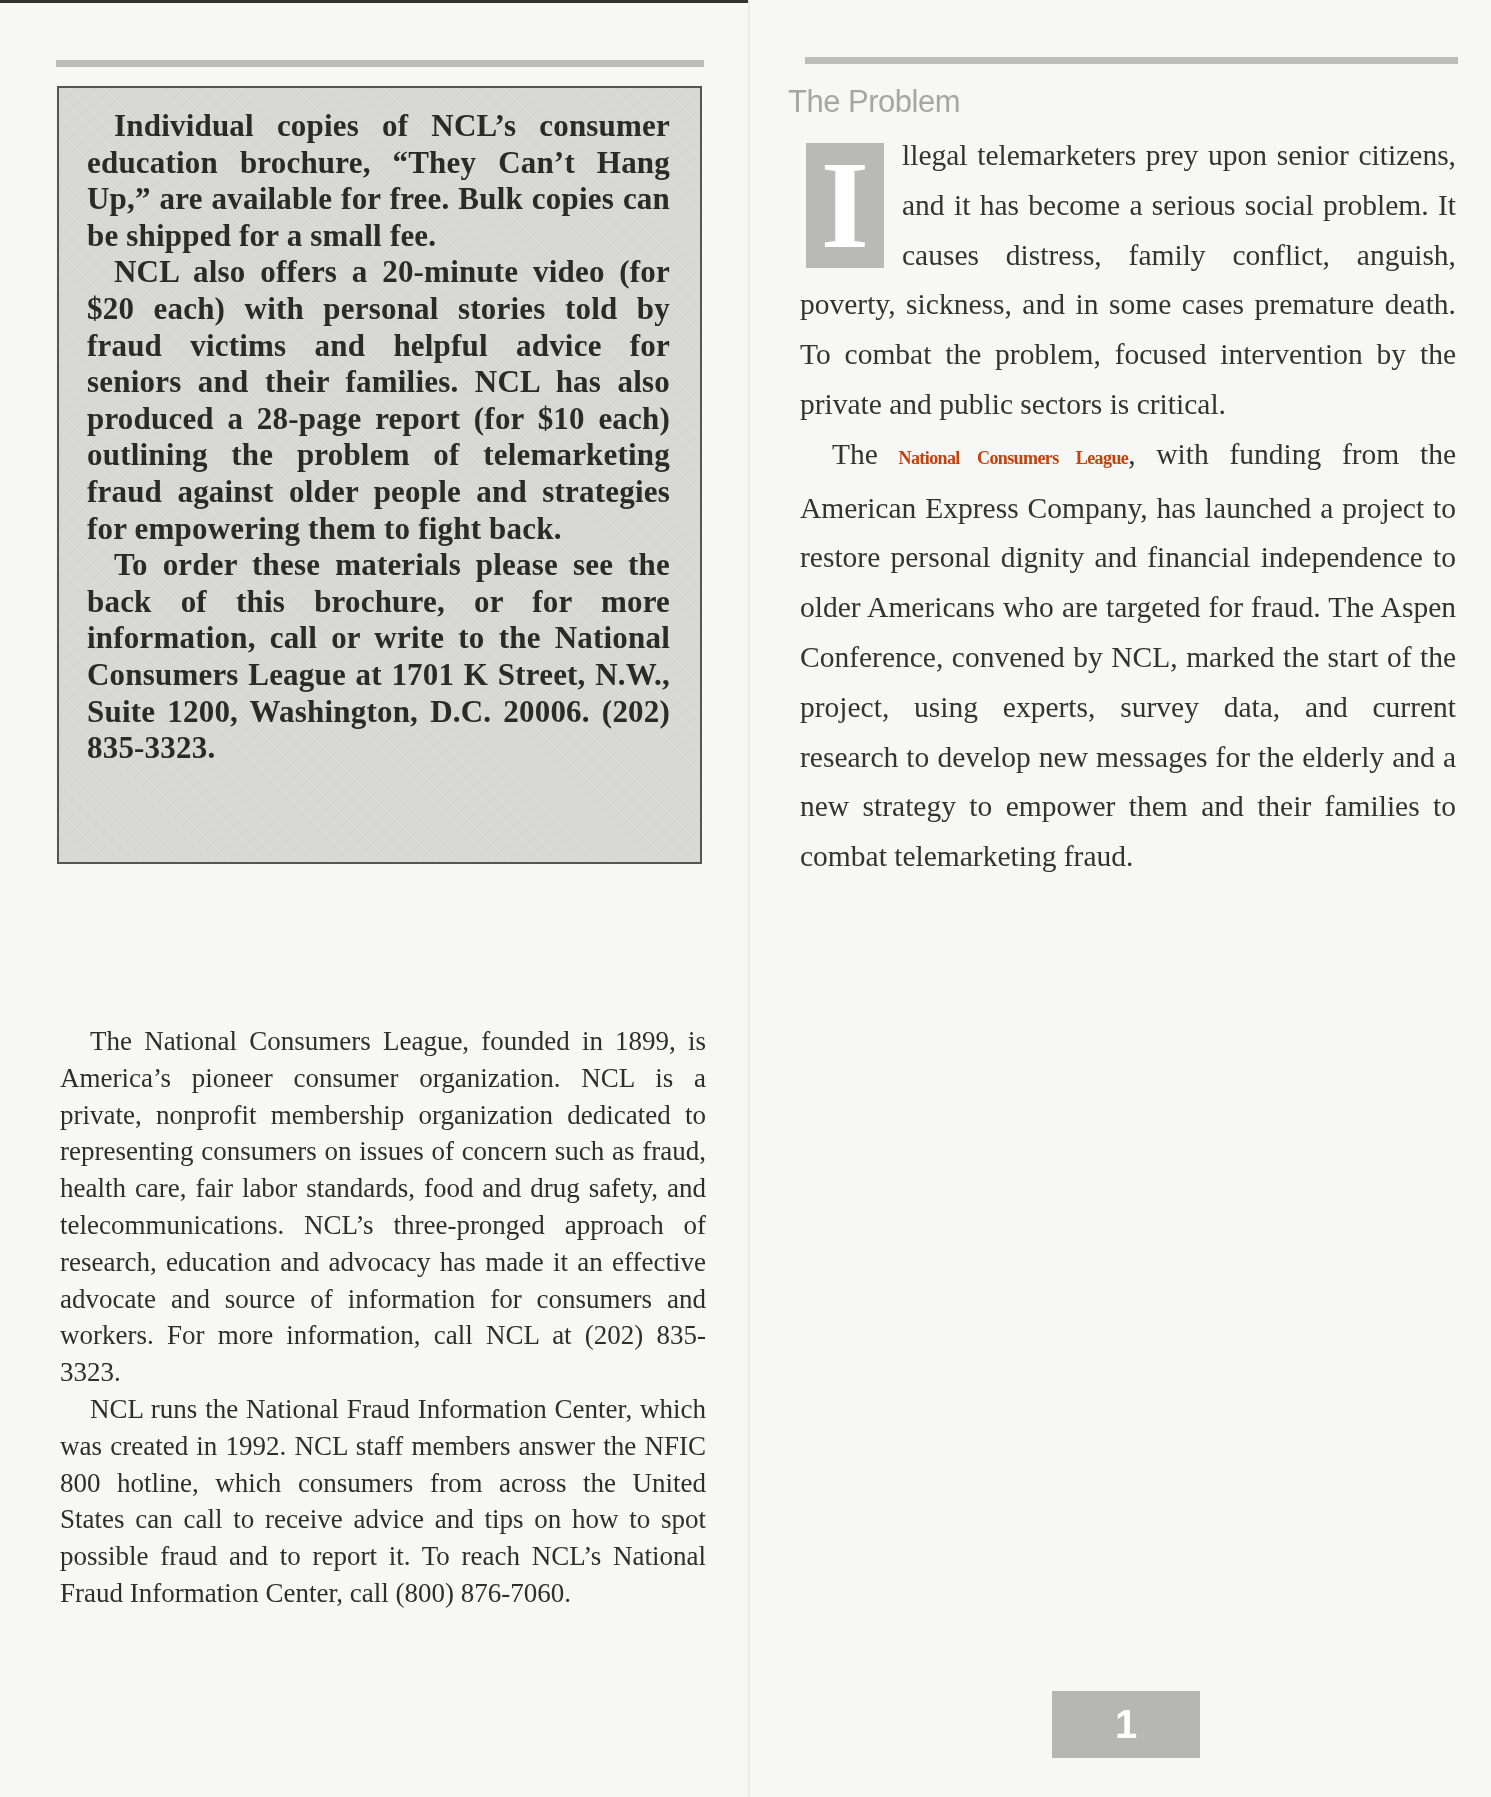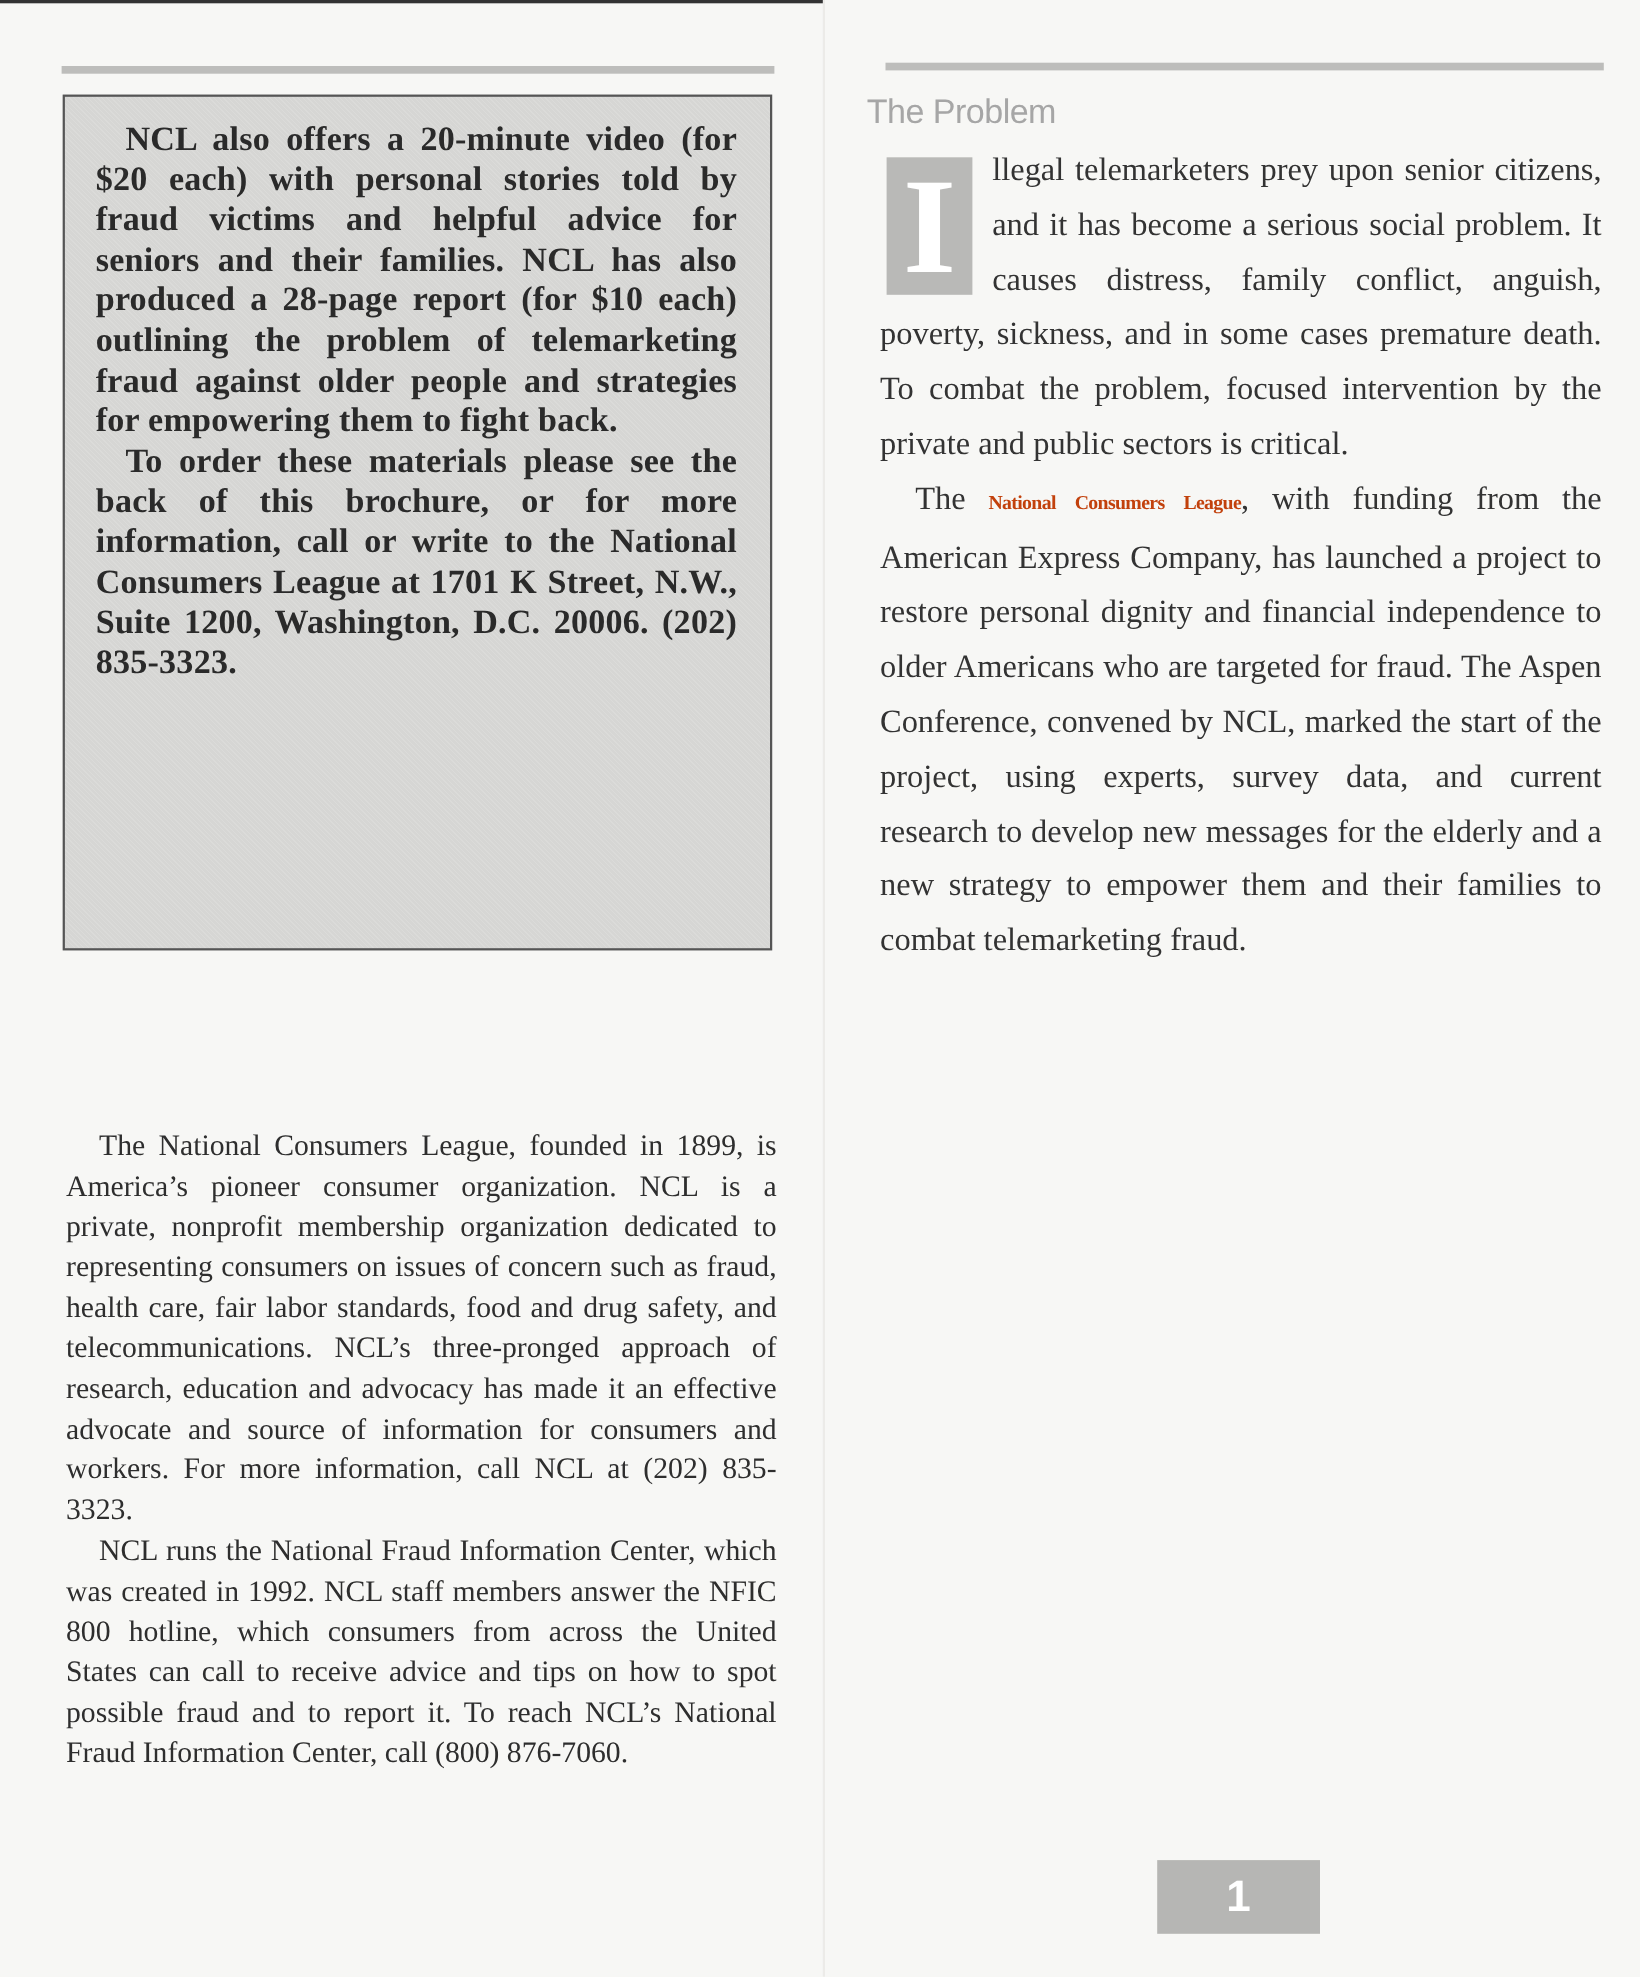--- a/index.html
+++ b/index.html
@@ -74,20 +74,21 @@
 </style>
 </head>
 <body>
 
 <div class="top-edge"></div>
 <div class="fold"></div>
 
 <div class="rule left"></div>
 
 <div class="sidebar-box">
+  <p>Individual copies of NCL’s consumer education brochure, “They Can’t Hang Up,” are available for free. Bulk copies can be shipped for a small fee.</p>
   <p>NCL also offers a 20-minute video (for $20 each) with personal stories told by fraud victims and helpful advice for seniors and their families. NCL has also produced a 28-page report (for $10 each) outlining the problem of telemarketing fraud against older people and strategies for empowering them to fight back.</p>
   <p>To order these materials please see the back of this brochure, or for more information, call or write to the National Consumers League at 1701 K Street, N.W., Suite 1200, Washington, D.C. 20006. (202) 835-3323.</p>
 </div>
 
 <div class="about">
   <p>The National Consumers League, founded in 1899, is America’s pioneer consumer organization. NCL is a private, nonprofit membership organization dedicated to representing consumers on issues of concern such as fraud, health care, fair labor standards, food and drug safety, and telecommunications. NCL’s three-pronged approach of research, education and advocacy has made it an effective advocate and source of information for consumers and workers. For more information, call NCL at (202) 835-3323.</p>
   <p>NCL runs the National Fraud Information Center, which was created in 1992. NCL staff members answer the NFIC 800 hotline, which consumers from across the United States can call to receive advice and tips on how to spot possible fraud and to report it. To reach NCL’s National Fraud Information Center, call (800) 876-7060.</p>
 </div>
 
 <div class="rule right"></div>

